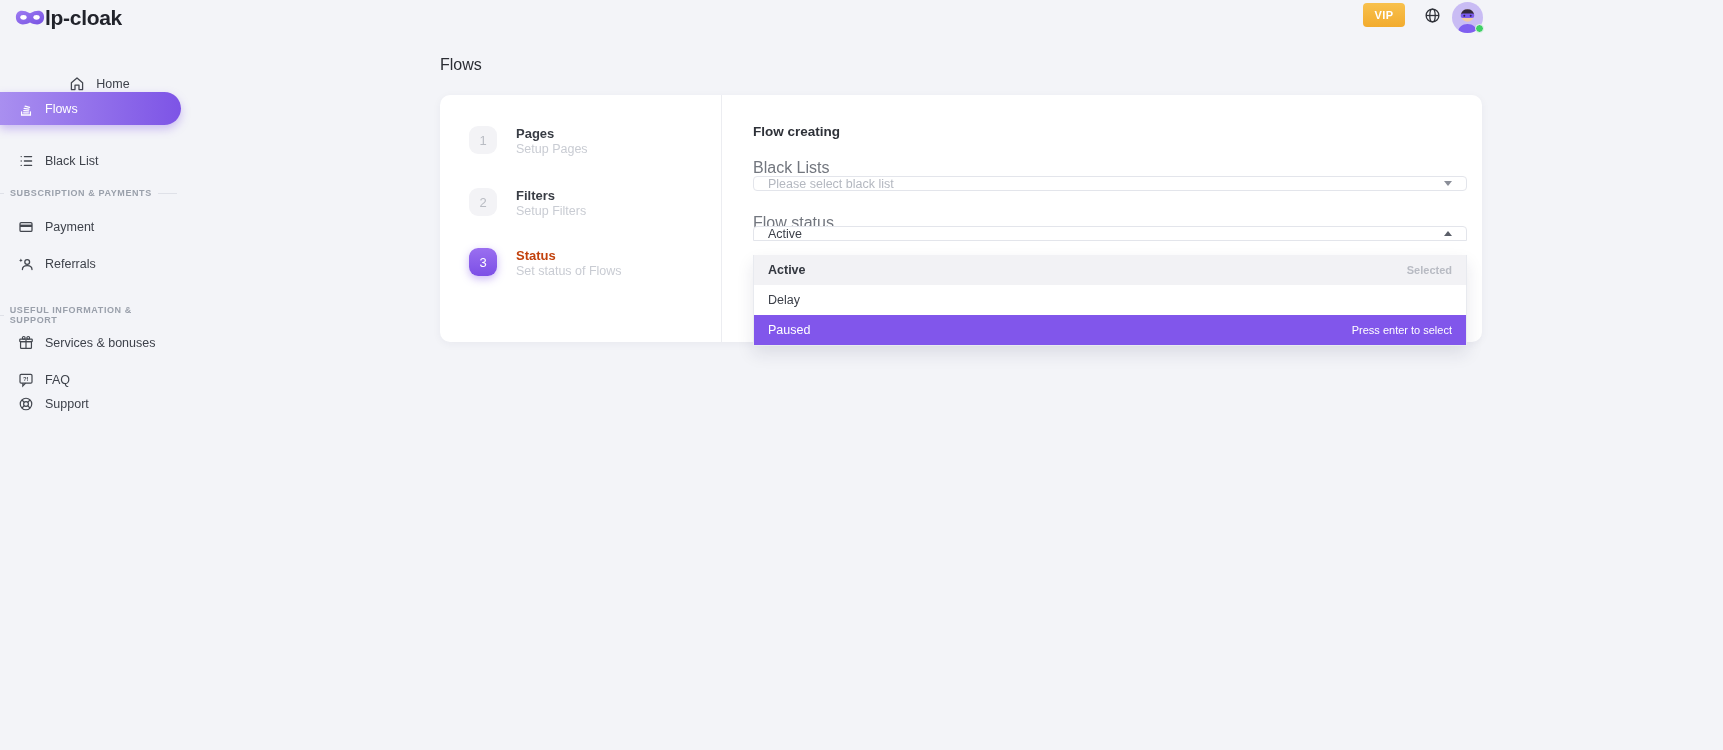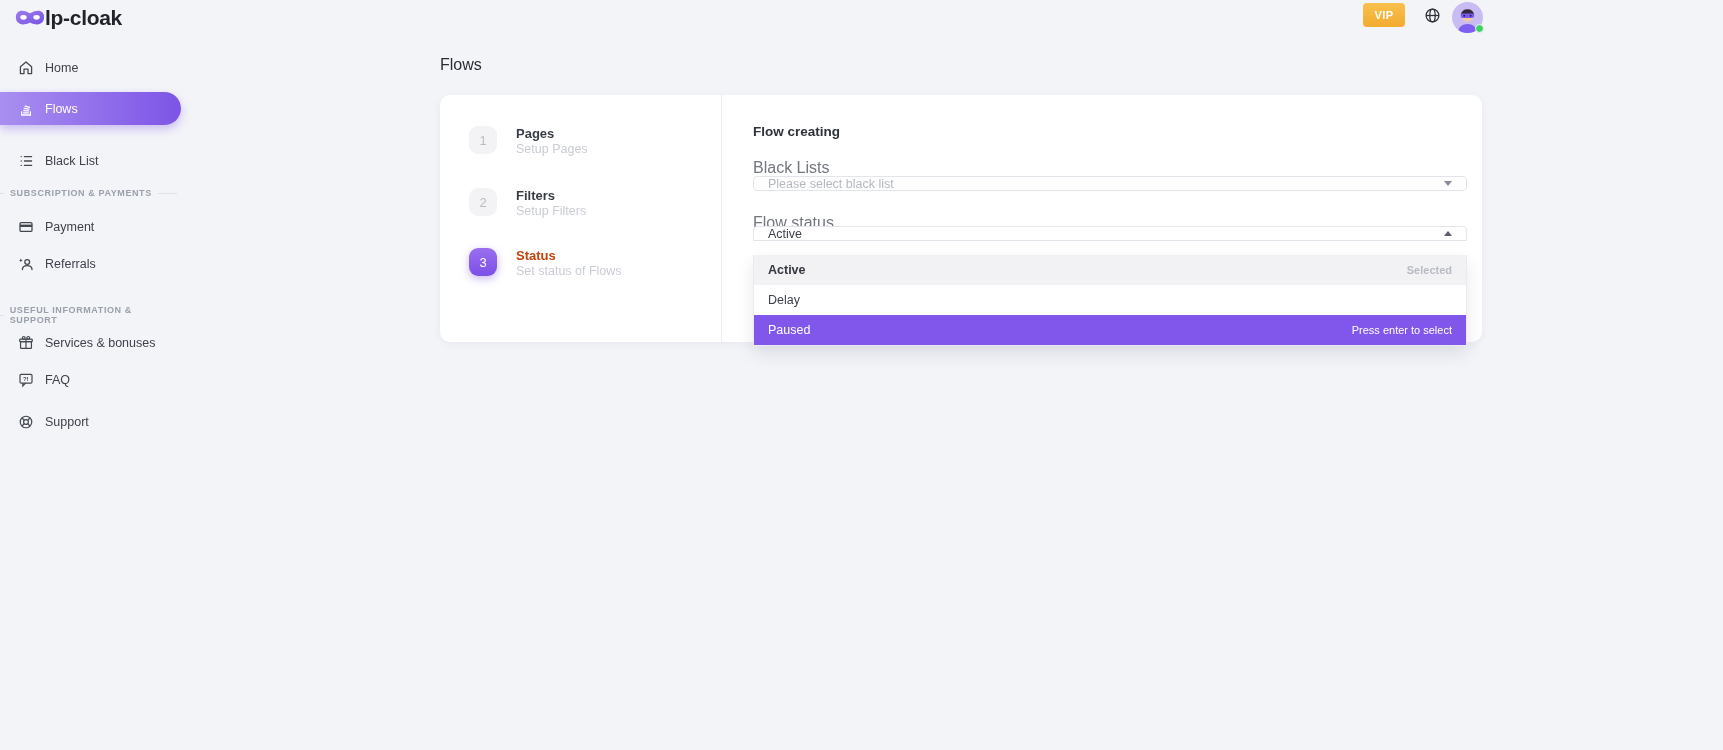--- a/index.html
+++ b/index.html
@@ -68,21 +68,21 @@
               <stop offset="1" stop-color="#7752e2"></stop>
         </linearGradient>
           </defs>
         <path d="M1 11 C1 4 7 1 17 6.5 C27 1 33 4 33 11 C33 18 27 22 17 17 C7 22 1 18 1 11 Z" fill="url(#lg)"></path>
         <ellipse cx="9.6" cy="11.2" rx="3.6" ry="2.7" fill="#fff"></ellipse>
         <ellipse cx="24.4" cy="11.2" rx="3.6" ry="2.7" fill="#fff"></ellipse>
       </svg>
       <span class="logo-text">lp-cloak</span>
     </div>
 
-    <div class="side-row" style="top:56px;">
+    <div class="side-row" style="top:72px;justify-content:center;">
       <svg width="16" height="16" viewBox="0 0 20 20" fill="none" stroke="#43474f" stroke-width="1.6" stroke-linejoin="round">
         <path d="M3 8.5 L10 2.5 L17 8.5 V17 H12.5 V11.5 H7.5 V17 H3 Z"></path>
       </svg>
       <span>Home</span>
     </div>
 
     <div class="side-row active" style="top:92px;">
       <svg width="16" height="16" viewBox="0 0 20 20" fill="none" stroke="#ffffff" stroke-width="1.6" stroke-linecap="round">
         <path d="M4.5 13.5 V17.5 H15.5 V13.5"></path>
         <line x1="7" y1="14.8" x2="13" y2="14.8"></line>
@@ -147,21 +147,21 @@
 
     <div class="side-row" style="top:368px;">
       <svg width="16" height="16" viewBox="0 0 20 20" fill="none" stroke="#43474f" stroke-width="1.5">
         <rect x="2.5" y="3" width="15" height="11" rx="1.5"></rect>
         <path d="M6 14 v3.5 L9.5 14"></path>
         <text x="6.2" y="11.3" font-size="7.5" font-weight="bold" fill="#43474f" stroke="none" font-family="Liberation Sans, sans-serif">?!</text>
       </svg>
       <span>FAQ</span>
     </div>
 
-    <div class="side-row" style="top:410px;text-align:right;">
+    <div class="side-row" style="top:392px;text-align:right;">
       <svg width="16" height="16" viewBox="0 0 20 20" fill="none" stroke="#43474f" stroke-width="1.5">
         <circle cx="10" cy="10" r="7.2"></circle>
         <circle cx="10" cy="10" r="3"></circle>
         <line x1="5" y1="5" x2="7.9" y2="7.9"></line>
         <line x1="15" y1="5" x2="12.1" y2="7.9"></line>
         <line x1="5" y1="15" x2="7.9" y2="12.1"></line>
         <line x1="15" y1="15" x2="12.1" y2="12.1"></line>
       </svg>
       <span>Support</span>
     </div>

